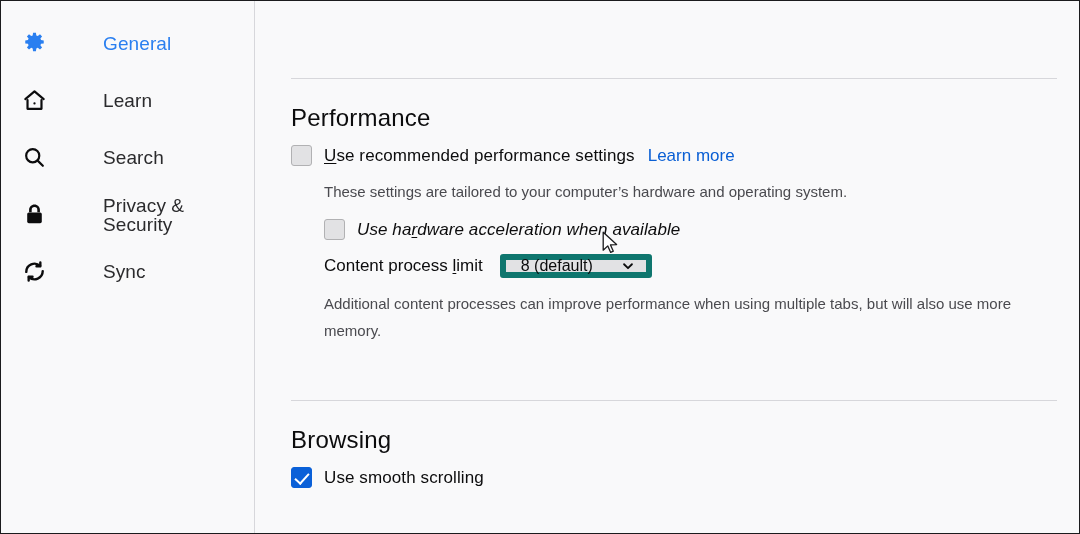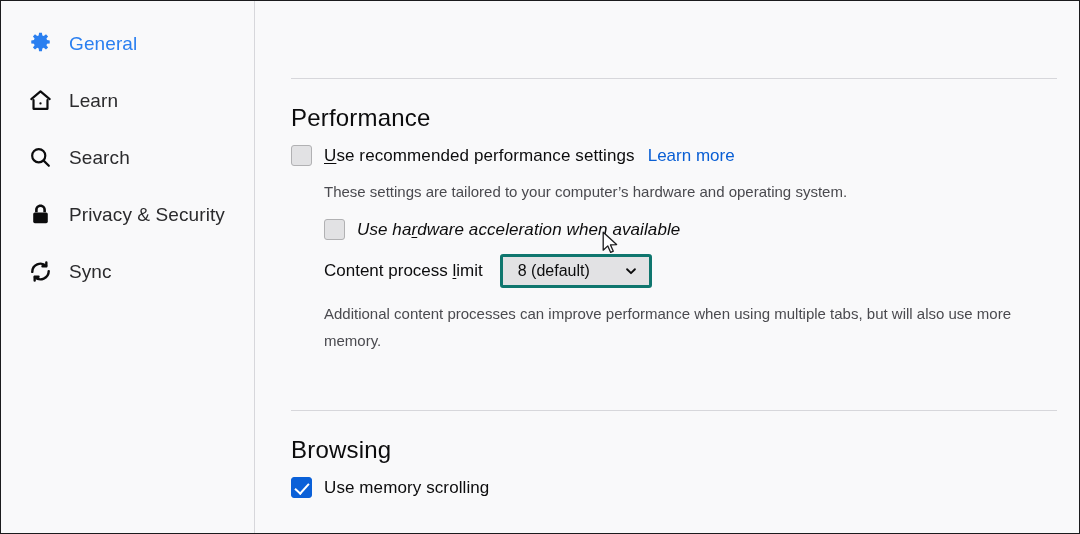--- a/index.html
+++ b/index.html
@@ -29,22 +29,23 @@
     flex: 0 0 254px;
     background: #f9f9fa;
     border-right: 1px solid #d7d7db;
     padding-top: 22px;
   }
   .nav-item {
     display: flex;
     align-items: center;
     height: 41px;
     margin-bottom: 16px;
-    padding-left: 24px;
+    padding-left: 18px;
     cursor: default;
+    gap: 40px;
   }
   .nav-icon {
     width: 30px;
     flex: 0 0 30px;
     display: flex;
     align-items: center;
     justify-content: center;
     color: #0c0c0d;
   }
   .nav-icon svg { display: block; }
@@ -152,24 +153,24 @@
     font-size: 17px;
     color: #0c0c0d;
     margin-right: 17px;
     white-space: nowrap;
   }
   .select {
     display: flex;
     align-items: center;
     justify-content: space-between;
     min-width: 152px;
-    height: 34px;
+    height: 24px;
     padding: 0 11px 0 15px;
     background: #e2e2e4;
-    border: 3px solid #0f766e;
+    border: 6px solid #0f766e;
     border-radius: 3px;
     font-size: 16px;
     color: #0c0c0d;
     cursor: default;
   }
   .select .chev {
     margin-left: 18px;
     display: flex;
     align-items: center;
   }
@@ -284,21 +285,21 @@
       </section>
 
       <div class="hr" style="margin-top:56px"></div>
 
       <section class="section">
         <h2 class="section-title">Browsing</h2>
 
 
         <div class="row">
           <span class="checkbox checked"></span>
-          <span class="cb-label">Use memory scrolling</span>
+          <span class="cb-label">Use smooth scrolling</span>
         </div>
       </section>
 
     </div>
 
     <div id="cursor">
       <svg width="18" height="26" viewBox="0 0 18 26" aria-hidden="true">
         <path d="M1.2 1.2 L1.2 19.2 L5.8 14.9 L8.7 21.4 L11.3 20.2 L8.5 13.9 L14.6 13.6 Z" fill="#ffffff" stroke="#1b1b1d" stroke-width="1.3" stroke-linejoin="round"></path>
       </svg>
     </div>

